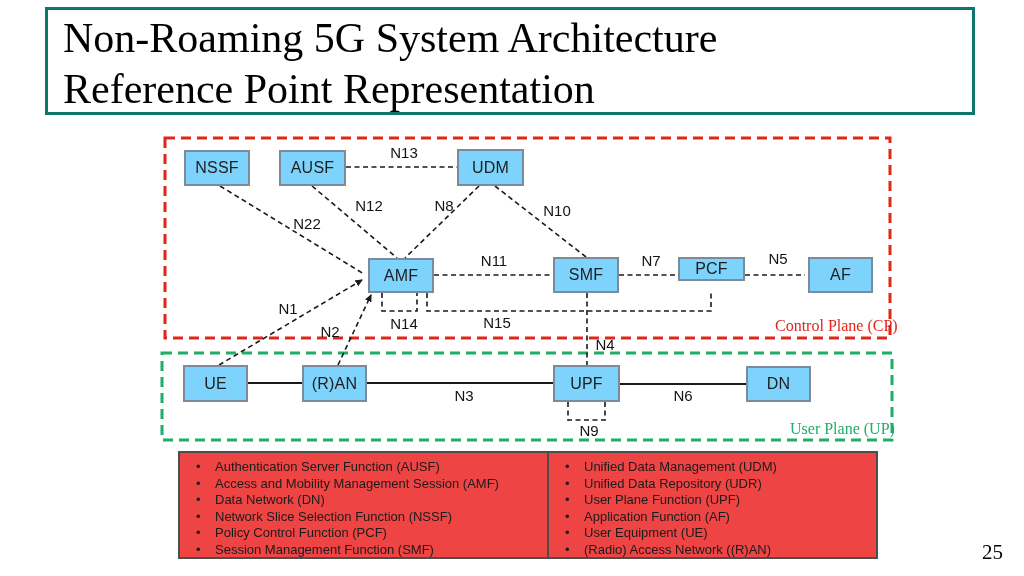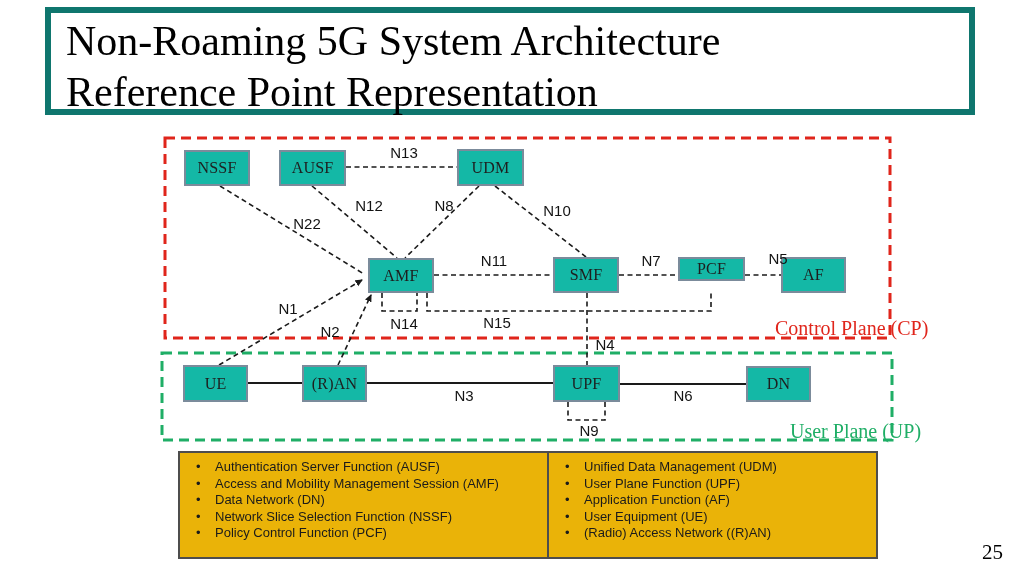--- a/index.html
+++ b/index.html
@@ -6,54 +6,54 @@
   body{
     width:1024px;height:576px;background:#ffffff;
     font-family:"Liberation Sans",sans-serif;
     position:relative;overflow:hidden;
   }
   .slide{position:absolute;left:0;top:0;width:1024px;height:576px;background:#fff;}
 
   
   .title-box{
     position:absolute;left:45px;top:7px;width:930px;height:108px;
-    border:6px solid #0f766e;box-sizing:border-box;
+    border:3px solid #0f766e;box-sizing:border-box;
     font-family:"Liberation Serif",serif;font-size:42px;line-height:51px;
     color:#000;padding:3px 0 0 15px;white-space:nowrap;
   }
 
   
   svg.wires{position:absolute;left:0;top:0;width:1024px;height:576px;}
 
   
   .node{
     position:absolute;box-sizing:border-box;
-    background:#14b8a6;border:2px solid #7b8b9b;
+    background:#7dd3fc;border:2px solid #7b8b9b;
     display:flex;align-items:center;justify-content:center;
-    font-size:16px;color:#1e1e1e;letter-spacing:0.2px;font-family:Liberation Serif, serif;
+    font-size:16px;color:#1e1e1e;letter-spacing:0.2px;
   }
 
   
   .iface{
     position:absolute;transform:translateX(-50%);
     font-size:15px;color:#131313;white-space:nowrap;
   }
 
   
   .plane-label{
     position:absolute;font-family:"Liberation Serif",serif;
-    font-size:20px;white-space:nowrap;
+    font-size:16px;white-space:nowrap;
   }
   .plane-label.cp{left:775px;top:317px;color:#e0251b;}
   .plane-label.up{left:790px;top:420px;color:#1fae66;text-align:right;}
 
   
   .legend{
     position:absolute;left:178px;top:451px;width:700px;height:108px;
-    border:2px solid #4d4d4d;box-sizing:border-box;display:flex;background:#eab308;
+    border:2px solid #4d4d4d;box-sizing:border-box;display:flex;background:#ef4444;
   }
   .legend ul{
     margin:0;padding:6px 0 0 0;list-style:none;box-sizing:border-box;
   }
   .legend ul.col-left{width:367px;}
   .legend ul.col-right{flex:1;border-left:2px solid #4d4d4d;}
   .legend li{
     position:relative;font-size:13px;line-height:16.6px;color:#1b1b1b;
     padding-left:35px;white-space:nowrap;
   }
@@ -109,21 +109,21 @@
       <line x1="620" y1="384" x2="746" y2="384"></line>
     </g>
   </svg>
 
   <div class="node" style="left:184px;top:150px;width:66px;height:36px">NSSF</div>
   <div class="node" style="left:457px;top:149px;width:67px;height:37px">UDM</div>
   <div class="node" style="left:279px;top:150px;width:67px;height:36px">AUSF</div>
   <div class="node" style="left:368px;top:258px;width:66px;height:35px">AMF</div>
   <div class="node" style="left:553px;top:257px;width:66px;height:36px">SMF</div>
   <div class="node" style="left:678px;top:257px;width:67px;height:24px">PCF</div>
-  <div class="node" style="left:781px;top:257px;width:65px;height:36px">AF</div>
+  <div class="node" style="left:808px;top:257px;width:65px;height:36px">AF</div>
   <div class="node" style="left:302px;top:365px;width:65px;height:37px">(R)AN</div>
   <div class="node" style="left:183px;top:365px;width:65px;height:37px">UE</div>
   <div class="node" style="left:553px;top:365px;width:67px;height:37px">UPF</div>
   <div class="node" style="left:746px;top:366px;width:65px;height:36px">DN</div>
 
   <div class="iface" style="left:404px;top:144px">N13</div>
   <div class="iface" style="left:307px;top:215px">N22</div>
   <div class="iface" style="left:369px;top:197px">N12</div>
   <div class="iface" style="left:444px;top:197px">N8</div>
   <div class="iface" style="left:557px;top:202px">N10</div>
@@ -142,23 +142,25 @@
   <div class="plane-label cp">Control Plane (CP)</div>
   <div class="plane-label up">User Plane (UP)</div>
 
   <div class="legend">
     <ul class="col-left">
       <li>Authentication Server Function (AUSF)</li>
       <li>Access and Mobility Management Session (AMF)</li>
       <li>Data Network (DN)</li>
       <li>Network Slice Selection Function (NSSF)</li>
       <li>Policy Control Function (PCF)</li>
+      <li>Session Management Function (SMF)</li>
     </ul>
     <ul class="col-right">
       <li>Unified Data Management (UDM)</li>
+      <li>Unified Data Repository (UDR)</li>
       <li>User Plane Function (UPF)</li>
       <li>Application Function (AF)</li>
       <li>User Equipment (UE)</li>
       <li>(Radio) Access Network ((R)AN)</li>
     </ul>
   </div>
 
   <div class="page-num">25</div>
 
 </div>

